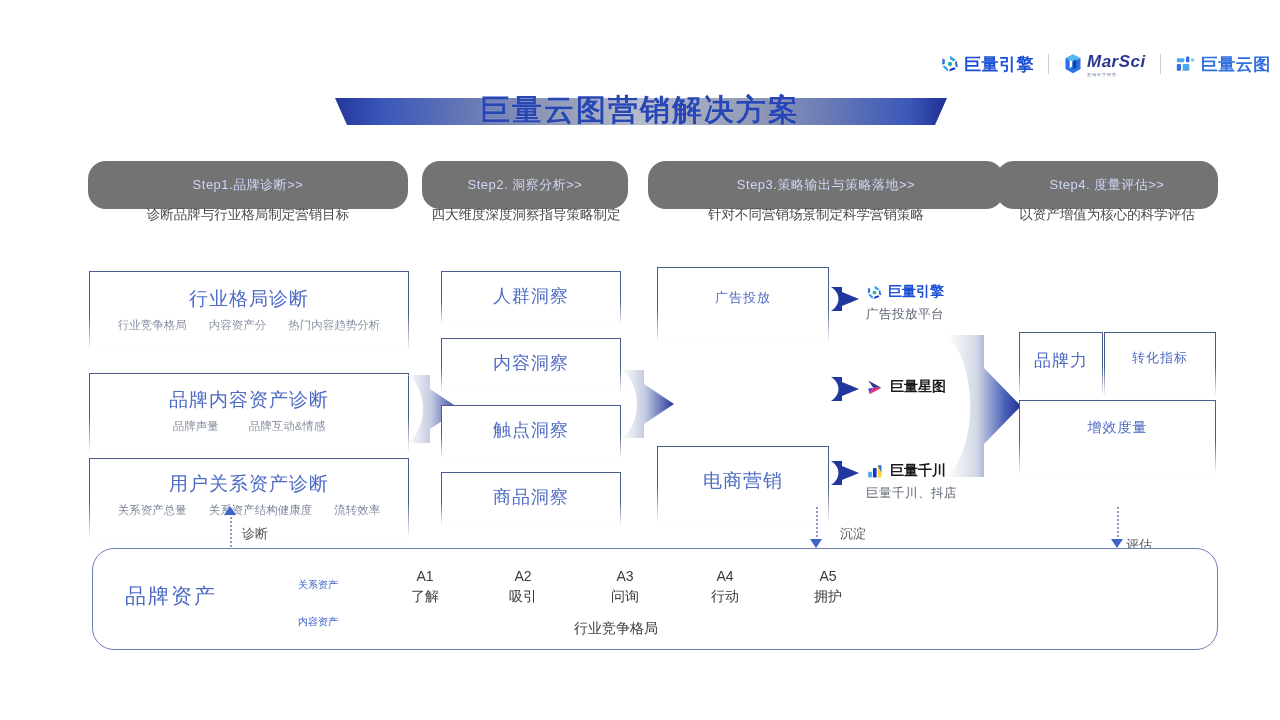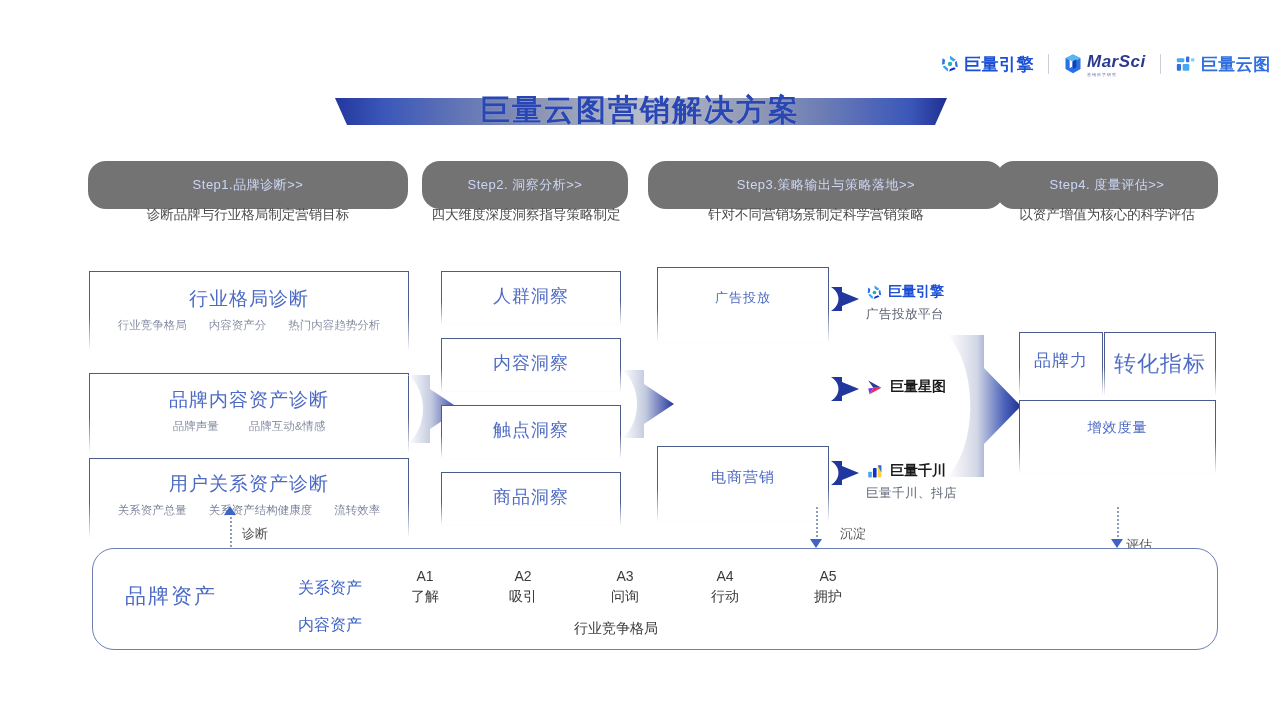--- a/index.html
+++ b/index.html
@@ -65,21 +65,21 @@
   .plat{position:absolute;}
   .plat-name{display:flex;align-items:center;gap:5px;font-size:14px;font-weight:bold;}
   .plat-sub{font-size:12.5px;color:#5d6474;margin-top:5px;letter-spacing:.5px;}
 
   
   .assets{
     position:absolute;left:92px;top:548px;width:1124px;height:100px;
     border:1px solid #6d7fb4;border-radius:22px;background:#fff;
   }
   .assets-title{position:absolute;left:125px;top:582px;font-size:21px;color:#4e6bc4;letter-spacing:2px;}
-  .asset-lbl{position:absolute;font-size:16px;color:#3f63c8;}
+  .asset-lbl{position:absolute;font-size:10px;color:#3f63c8;}
   .stage-col{position:absolute;text-align:center;font-size:14px;color:#3b3b3b;line-height:20px;}
   .stage-code{color:#3b3b3b;}
   .content-score{position:absolute;font-size:14px;color:#3b3b3b;}
 
   
   .dotted{position:absolute;border-left:2px dotted #8e9bbd;}
   .dot-lbl{position:absolute;font-size:13px;color:#555;}
   .tri{position:absolute;width:0;height:0;border-left:6px solid transparent;border-right:6px solid transparent;}
   .tri-up{border-bottom:9px solid #3f63c8;}
   .tri-down{border-top:9px solid #3f63c8;}
@@ -202,21 +202,21 @@
           </linearGradient>
         </defs>
       <path d="M2,2 C22,18 22,54 2,70 L24,70 L24,56 L54,36 L24,16 L24,2 Z" fill="url(#ag2)"></path>
     </svg>
   </div>
 
   <div class="card" style="left:657px;top:267px;width:170px;height:74px;">
     <div class="c2title card-title" style="top:21px;font-size:13px;">广告投放</div>
   </div>
   <div class="card" style="left:657px;top:446px;width:170px;height:74px;">
-    <div class="c2title card-title" style="top:21px;font-size:15px;">电商营销</div>
+    <div class="c2title card-title" style="top:21px;font-size:19px;">电商营销</div>
   </div>
 
   <div class="arrow" style="position:absolute;left:830px;top:286px;">
     <svg width="30" height="26" viewBox="0 0 30 26">
         <path d="M1,1 C11,7 11,19 1,25 L12,25 L12,20 L29,13 L12,6 L12,1 Z" fill="#22379e"></path>
       </svg>
   </div>
   <div class="arrow" style="position:absolute;left:830px;top:376px;">
     <svg width="30" height="26" viewBox="0 0 30 26">
         <path d="M1,1 C11,7 11,19 1,25 L12,25 L12,20 L29,13 L12,6 L12,1 Z" fill="#22379e"></path>
@@ -279,21 +279,21 @@
           </linearGradient>
         </defs>
       <path d="M3,3 C34,34 34,114 3,145 L40,145 L40,112 L77,74 L40,36 L40,3 Z" fill="url(#ag3)"></path>
     </svg>
   </div>
 
   <div class="card" style="left:1019px;top:332px;width:82px;height:62px;">
     <div class="card-title" style="top:16px;font-size:17px;">品牌力</div>
   </div>
   <div class="card" style="left:1104px;top:332px;width:110px;height:62px;">
-    <div class="card-title" style="top:16px;font-size:22px;">转化指标</div>
+    <div class="card-title" style="top:16px;font-size:13px;">转化指标</div>
   </div>
   <div class="card" style="left:1019px;top:400px;width:195px;height:72px;">
     <div class="card-title" style="top:18px;font-size:14px;">增效度量</div>
   </div>
 
   <div class="dotted" style="left:230px;top:513px;height:34px;"></div>
   <div class="tri tri-up" style="left:224px;top:506px;"></div>
   <div class="dot-lbl" style="left:242px;top:525px;">诊断</div>
 
   <div class="dotted" style="left:816px;top:507px;height:34px;"></div>

